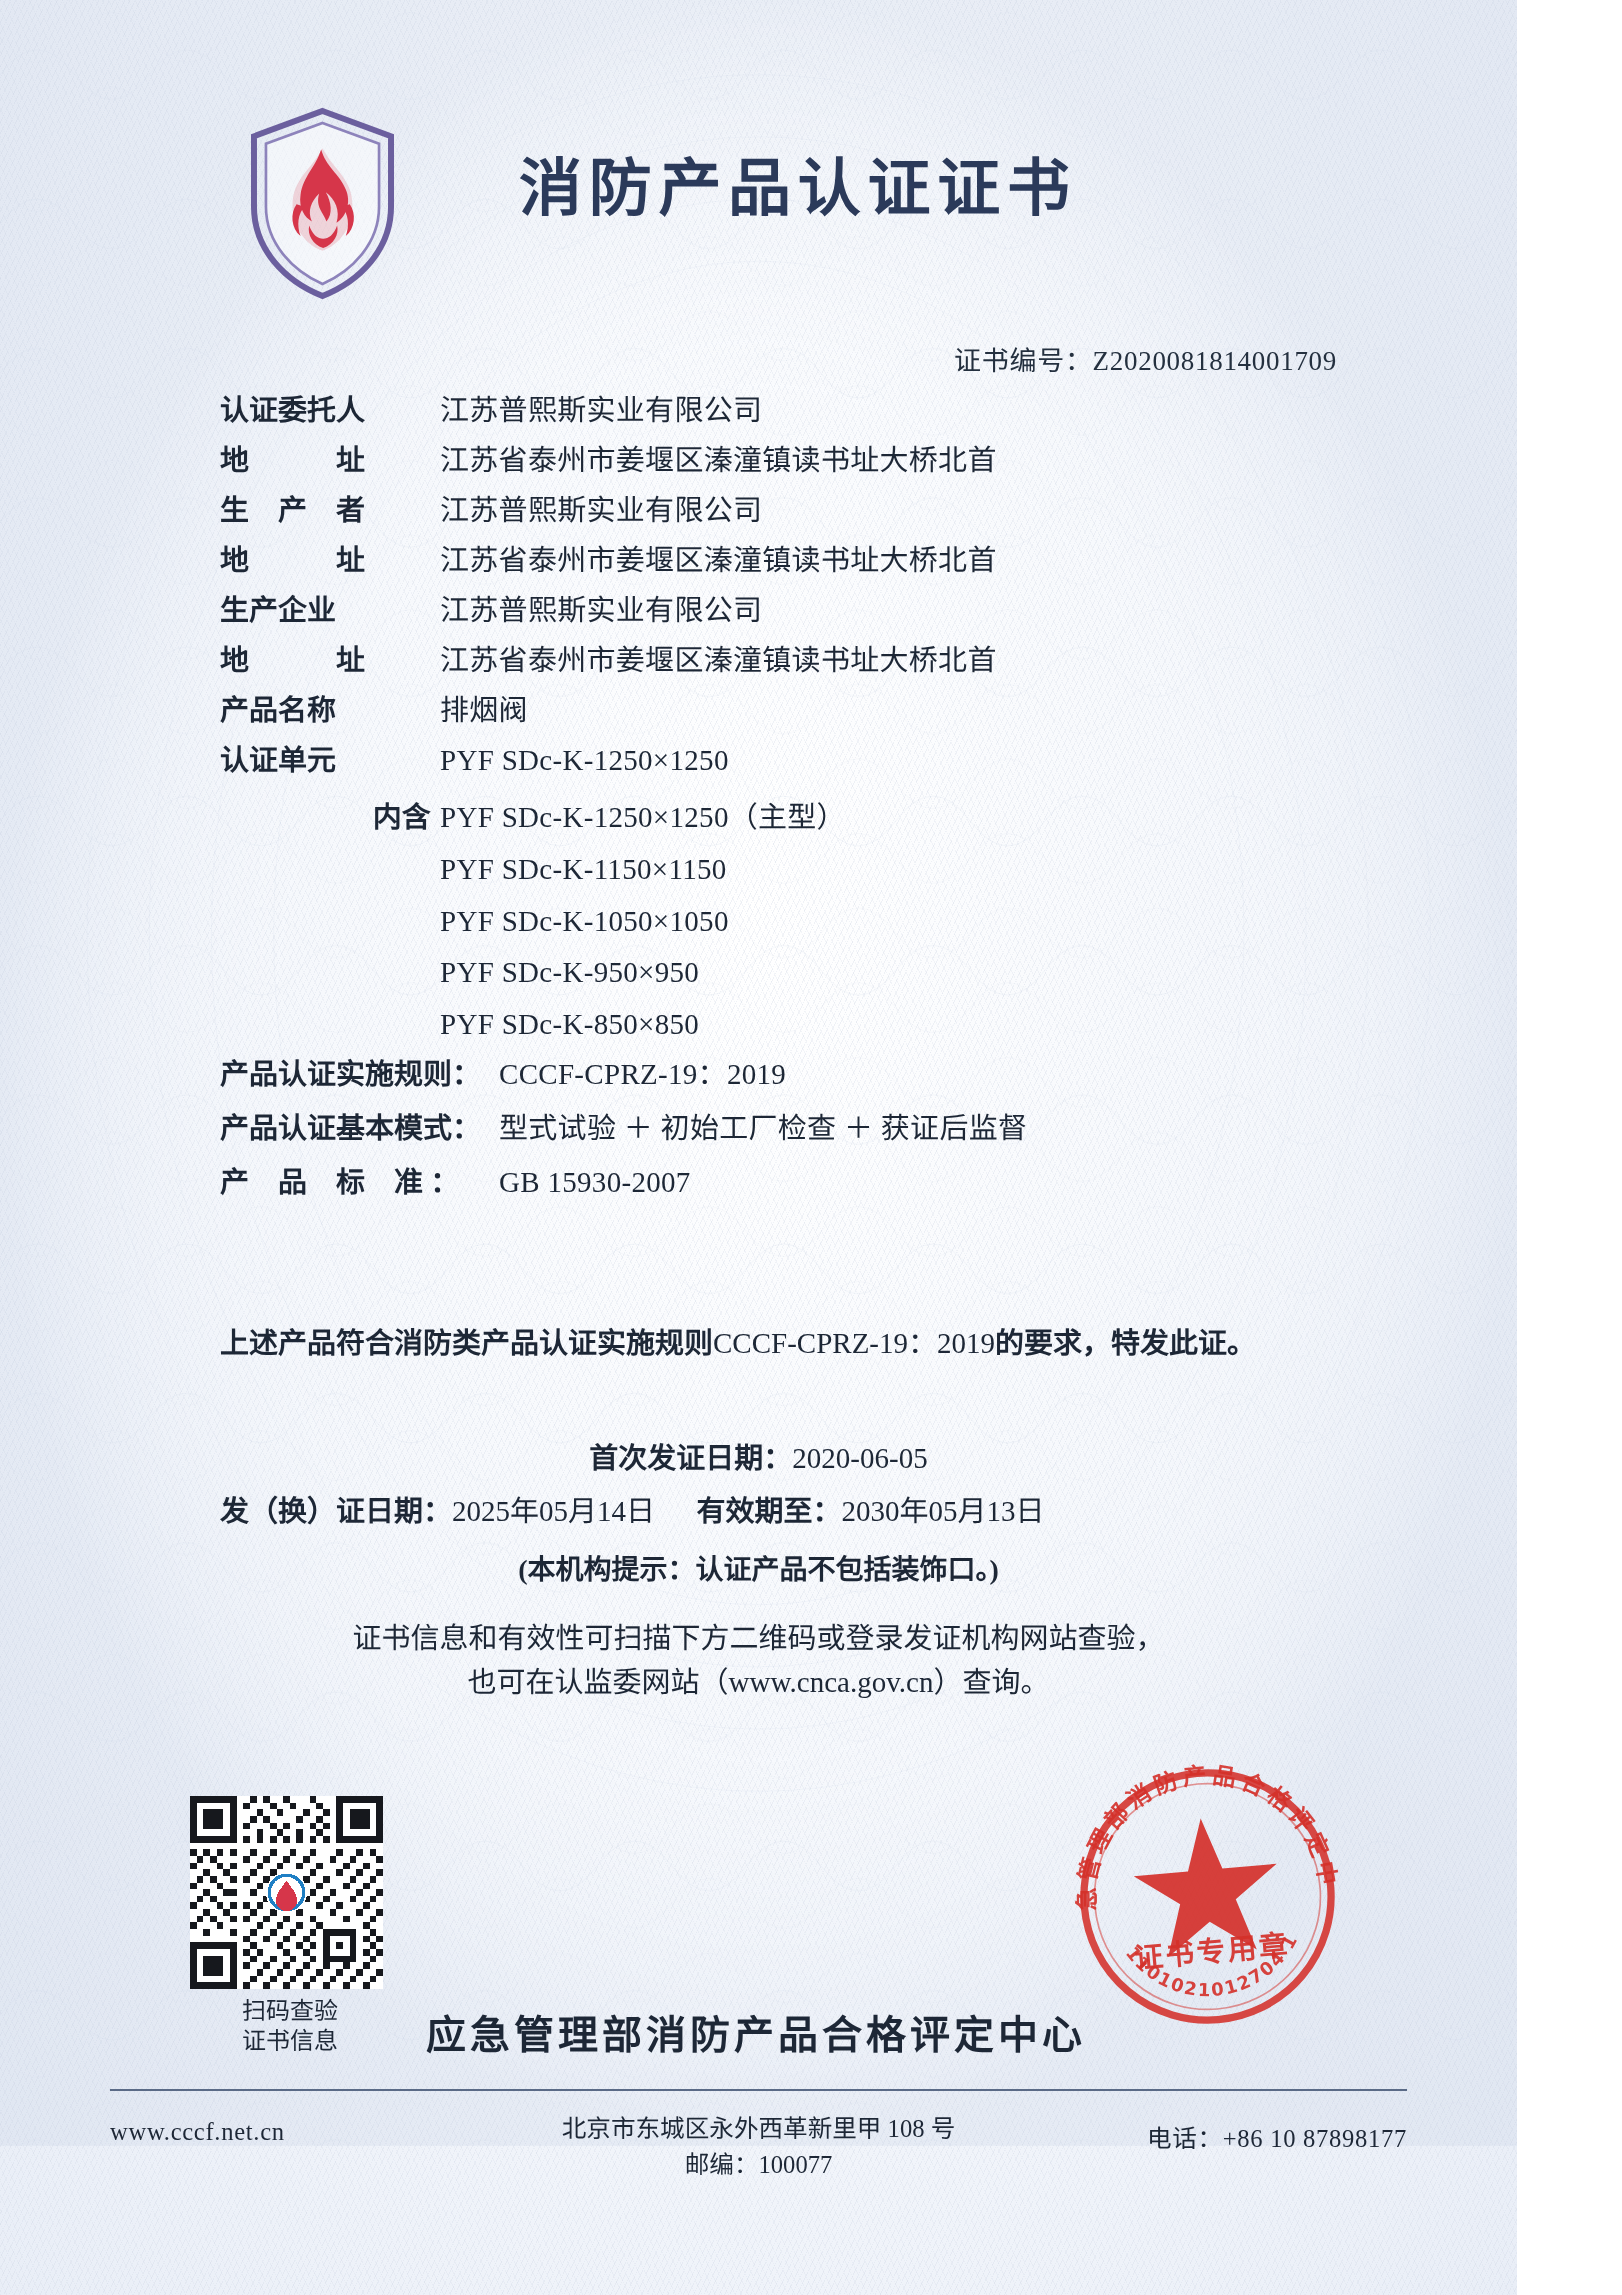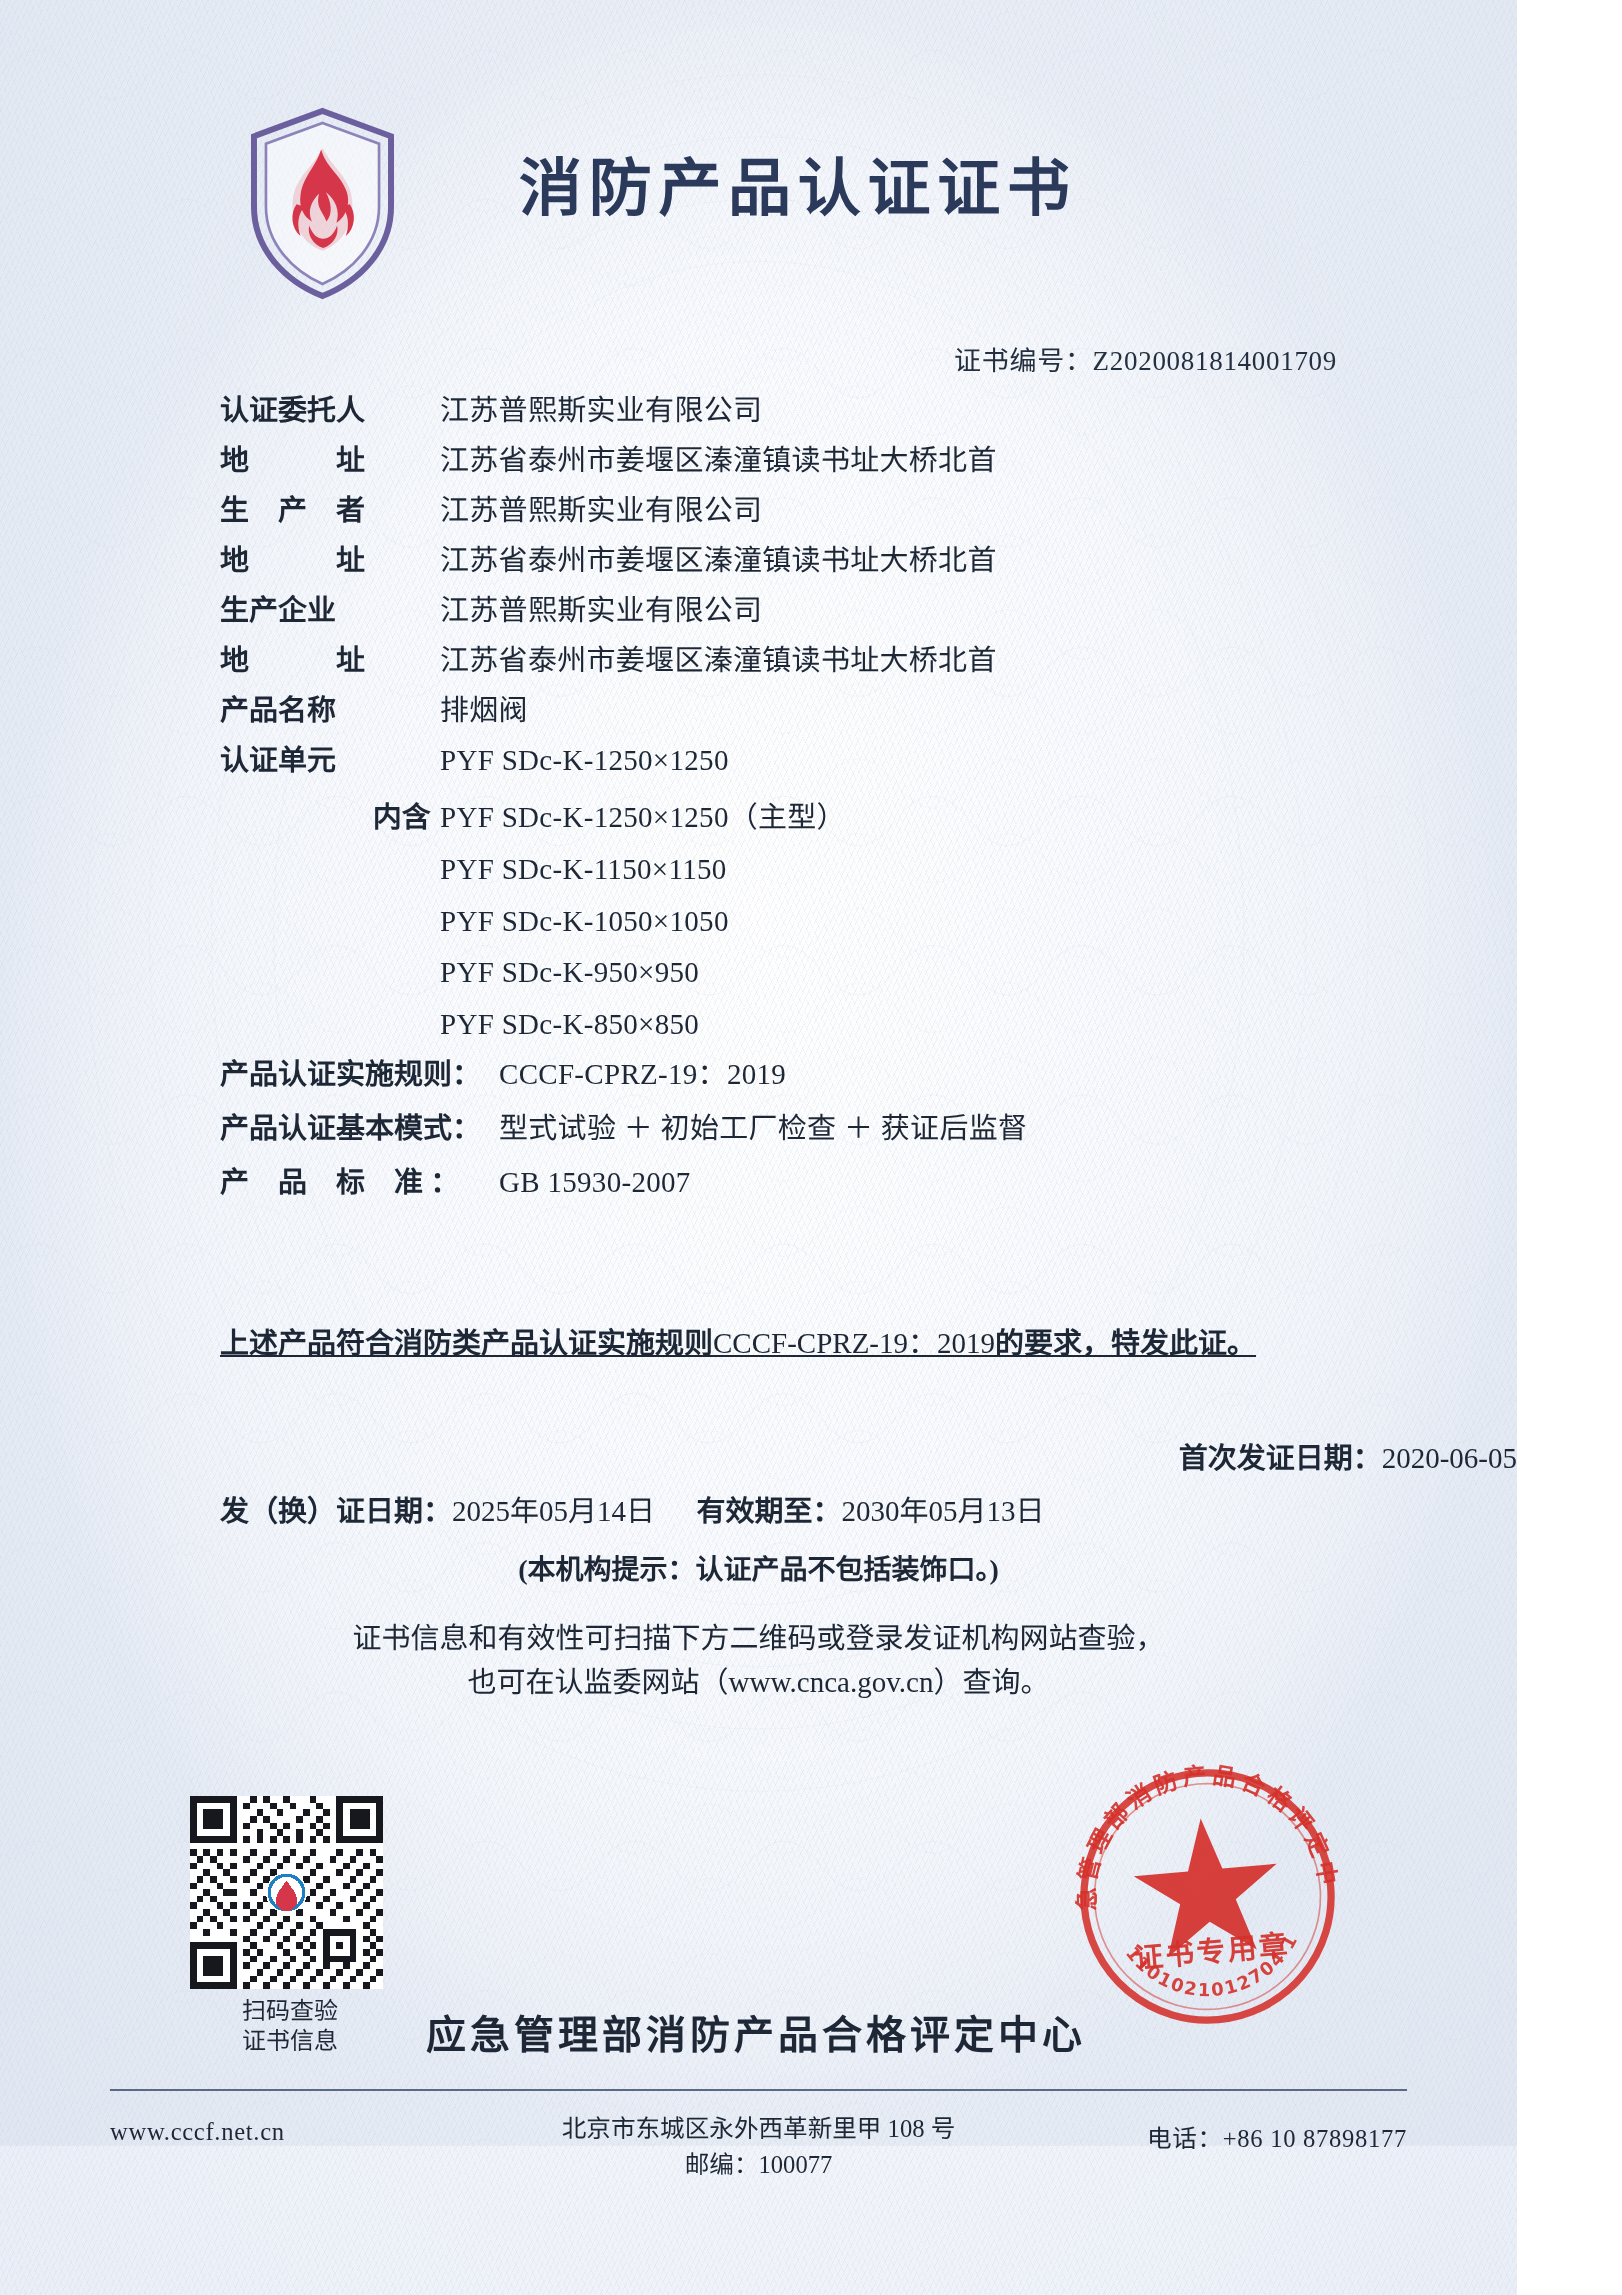--- a/index.html
+++ b/index.html
@@ -112,33 +112,32 @@
   
   .statement {
     position: absolute;
     left: 220px;
     top: 1321px;
     width: 1198px;
     font-size: 29px;
     line-height: 1.55;
     color: #1d2736;
     font-weight: bold;
-    text-decoration: underline;
   }
   .statement .reg {
     font-weight: normal;
   }
 
   
   .first-issue {
     position: absolute;
     top: 1434px;
     left: 0;
     width: 100%;
-    text-align: right;
+    text-align: center;
     font-size: 29px;
     color: #1d2736;
   }
   .first-issue b { font-weight: bold; }
 
   .issue-line {
     position: absolute;
     top: 1487px;
     left: 220px;
     font-size: 29px;

